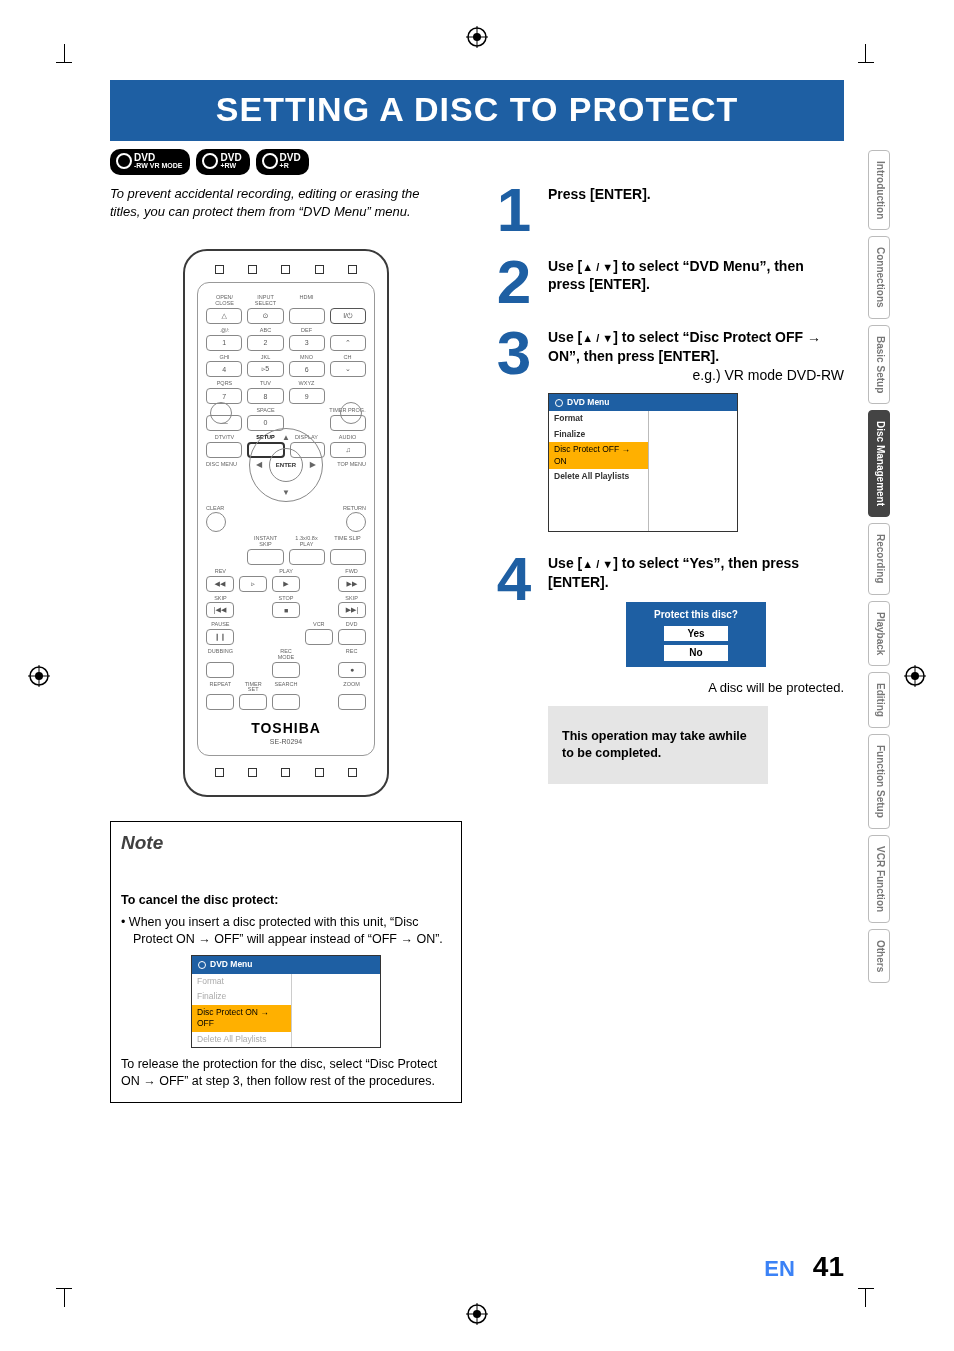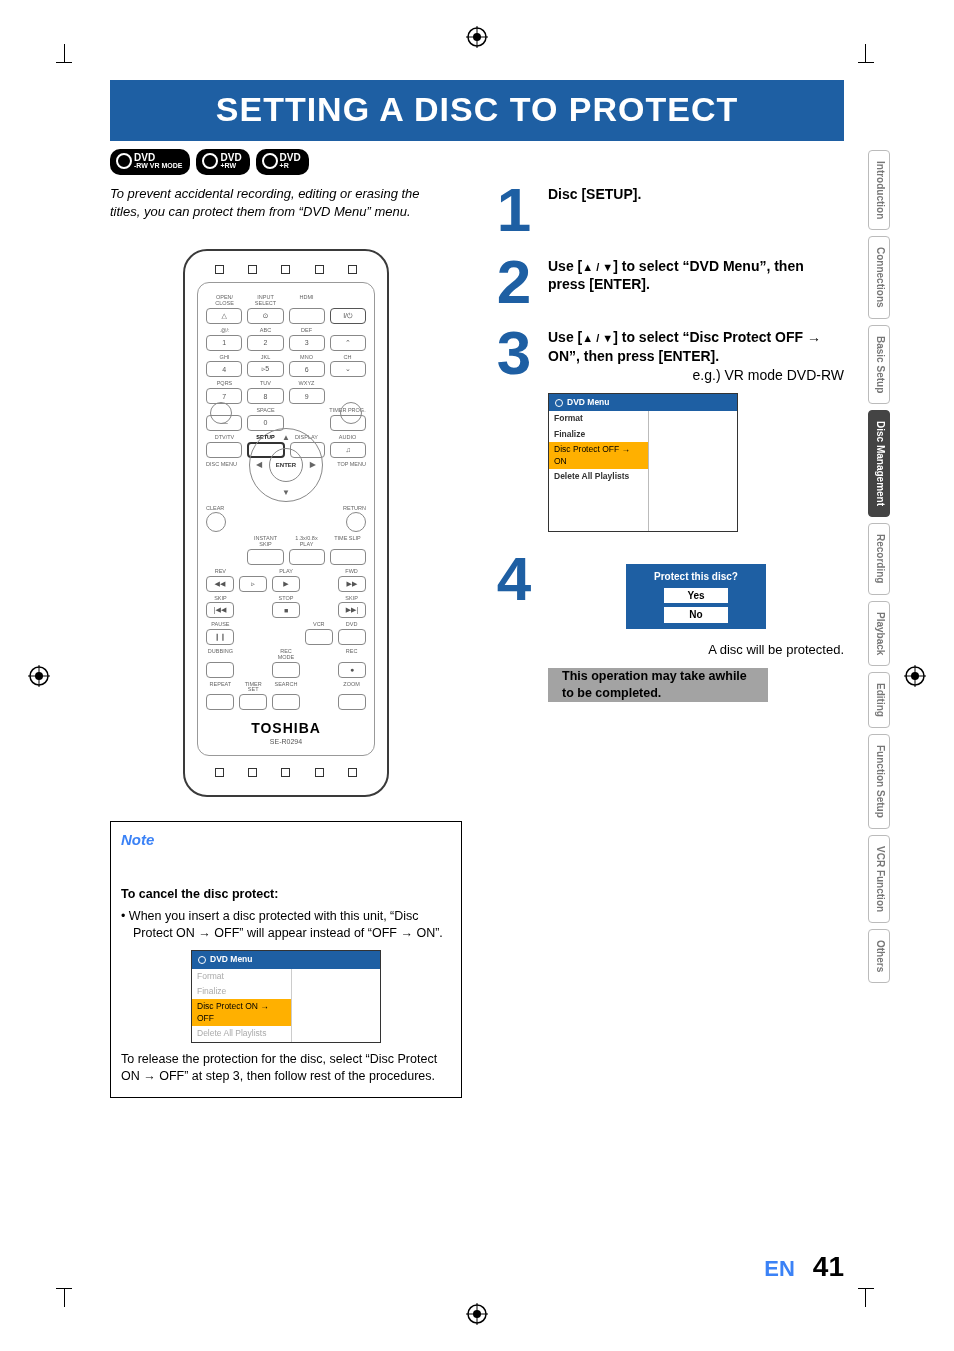--- a/index.html
+++ b/index.html
@@ -181,39 +181,39 @@
     width:64px; margin:4px auto 0;
     padding:1px 0;
     font-weight:700;
   }
   .protect-box .opt.hl{ background:#ffffff; }
 
   .info-line{ font-size:13px; margin-top:12px; }
 
   .warn-box{
     margin-top:10px;
-    background:#a3a3a3;
-    padding:0 14px;
+    background:#e5e5e5;
+    padding:22px 14px;
     font-size:12.5px;
     font-weight:700;
     color:#000;
     width:220px;
   }
 
   
   .note{
     margin-top:auto;
     border:1px solid #000;
     padding:8px 10px 12px;
     font-size:12.5px;
     line-height:1.35;
   }
   .note h4{
-    color:#3b82f6; font-style:italic; font-weight:700;
-    margin-bottom:4px; font-size:15px;
+    color:#404040; font-style:italic; font-weight:700;
+    margin-bottom:4px; font-size:19px;
   }
   .note .sub{ font-weight:700;margin-top:36px; }
   .note .bullet{ padding-left:12px; text-indent:-12px; margin-top:5px;}
 
   
   .side-tabs{
     position:absolute;
     right:0; top:70px;
     width:22px;
     display:flex; flex-direction:column; gap:6px;
@@ -560,21 +560,21 @@
 
         <div>To release the protection for the disc, select “Disc Protect ON → OFF” at step 3, then follow rest of the procedures.</div>
       </div>
 
     </div>
 
     <div class="right-col">
 
       <div class="step">
         <div class="step-num">1</div>
-        <div class="step-body">Disc [SETUP].</div>
+        <div class="step-body">Press [ENTER].</div>
       </div>
 
       <div class="step">
         <div class="step-num">2</div>
         <div class="step-body">
           <span>Use [</span><span class="tri">▲ / ▼</span><span>] to select “DVD Menu”, then press [ENTER].</span>
         </div>
       </div>
 
       <div class="step">
@@ -599,20 +599,23 @@
               </div>
               <div class="osd-right"></div>
             </div>
           </div>
         </div>
       </div>
 
       <div class="step">
         <div class="step-num">4</div>
         <div class="step-body">
+          <div>
+            <span>Use [</span><span class="tri">▲ / ▼</span><span>] to select “Yes”, then press [ENTER].</span>
+          </div>
           <div class="protect-box">
             <div style="font-weight:700;">Protect this disc?</div>
             <div class="opt hl">Yes</div>
             <div class="opt">No</div>
           </div>
           <div class="info-line plain">A disc will be protected.</div>
           <div class="warn-box">This operation may take awhile to be completed.</div>
         </div>
       </div>
 

